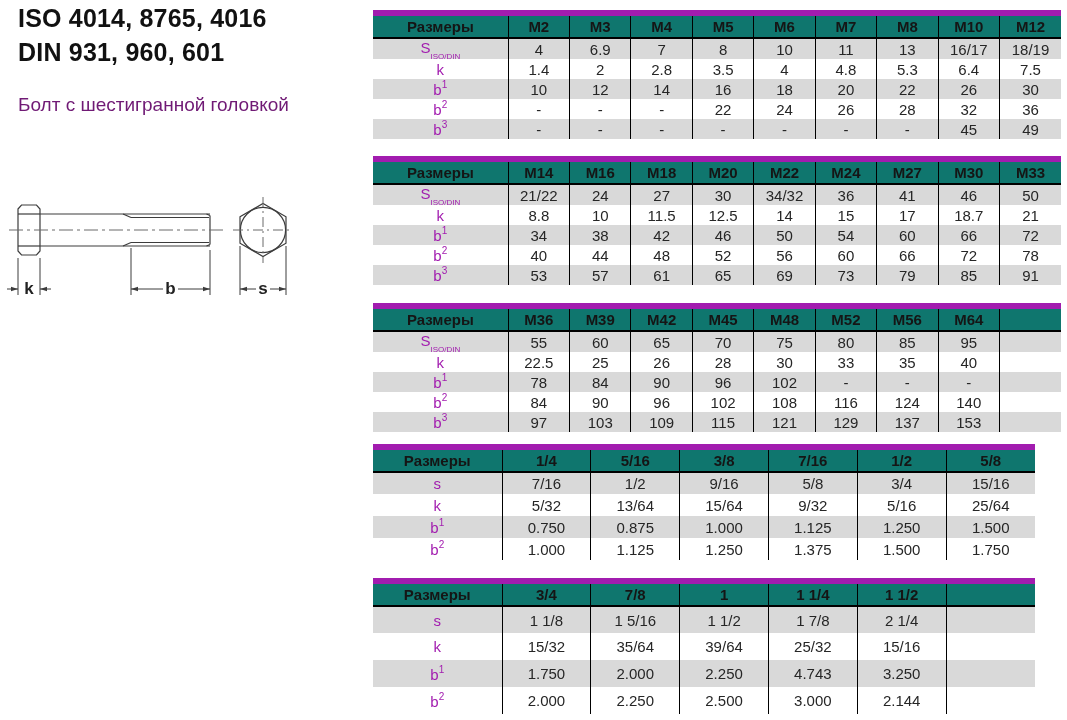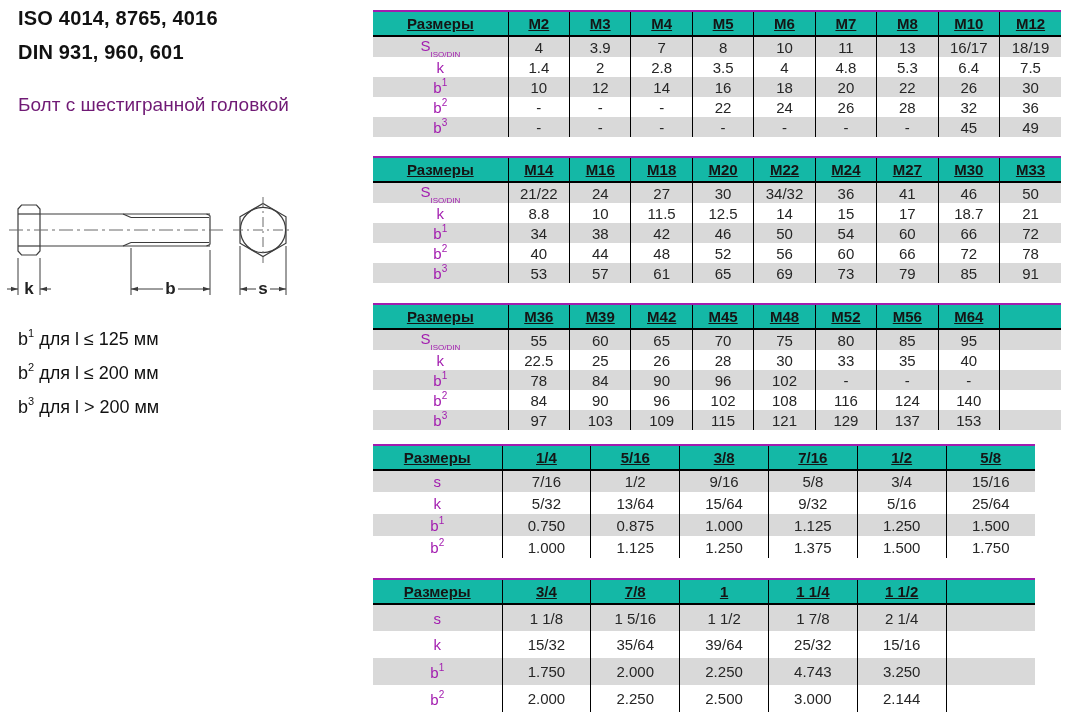--- a/index.html
+++ b/index.html
@@ -7,21 +7,21 @@
     width: 1067px; height: 720px;
     background: #ffffff;
     font-family: "Liberation Sans", "DejaVu Sans", sans-serif;
     overflow: hidden;
   }
   .canvas { position: absolute; top: 0; left: 0; width: 1067px; height: 720px; }
 
   
   .title {
     position: absolute; left: 18px; top: 1px;
-    font-size: 20px; font-weight: bold; color: #111;
+    font-size: 25px; font-weight: bold; color: #111;
     line-height: 34px; letter-spacing: 0.2px;
   }
   .subtitle {
     position: absolute; left: 18px; top: 90px;
     font-size: 19px; color: #701a75; line-height: 30px;
   }
   .drawing { position: absolute; left: 5px; top: 188px; }
   .drawing text { font-family: "Liberation Sans", sans-serif; font-weight: bold; font-size: 17px; fill: #222; }
   .footnotes {
     position: absolute; left: 18px; top: 320px;
@@ -48,22 +48,22 @@
   table.dim th, table.dim td {
     text-align: center; vertical-align: middle; padding: 0;
     font-size: 15px; overflow: hidden; white-space: nowrap;
   }
   table.dim thead tr { height: 25px; }
   .rows-20 tbody tr { height: 20px; }
   .rows-22 tbody tr { height: 22px; }
   .rows-27 tbody tr { height: 27px; }
 
   table.dim thead th {
-    background: #14b8a6; color: #151515; font-weight: bold;
-    border-top: 2px solid #a21caf; border-bottom: 2px solid #000; text-decoration: underline;
+    background: #0f766e; color: #151515; font-weight: bold;
+    border-top: 6px solid #a21caf; border-bottom: 2px solid #000;
   }
   table.dim th:not(:first-child),
   table.dim td:not(:first-child) { border-left: 1px solid #000; }
   table.dim tbody tr:nth-child(odd) { background: #d9d9d9; }
   table.dim tbody { color: #262626; }
   table.dim tbody th { font-weight: normal; color: #a21caf; }
 
   .row-label sub { font-size: 8px; letter-spacing: 0; position: relative; top: 2px; }
   .row-label sup { font-size: 10px; position: relative; top: -1px; }
 </style>
@@ -134,25 +134,20 @@
       <line x1="235" y1="58" x2="235" y2="107"></line>
       <line x1="281" y1="58" x2="281" y2="107"></line>
       <line x1="235" y1="101" x2="281" y2="101"></line>
       <polygon points="235,101 242,98.7 242,103.3" fill="#3c3c3c" stroke="none"></polygon>
       <polygon points="281,101 274,98.7 274,103.3" fill="#3c3c3c" stroke="none"></polygon>
     </g>
     <rect x="251" y="92" width="14" height="15" fill="#ffffff"></rect>
     <text x="258" y="106" text-anchor="middle">s</text>
   </svg>
 
-  <div class="footnotes">
-      <div><span>b</span><sup>1</sup><span> для l ≤ 125 мм</span></div>
-      <div><span>b</span><sup>2</sup><span> для l ≤ 200 мм</span></div>
-      <div><span>b</span><sup>3</sup><span> для l &gt; 200 мм</span></div>
-    </div>
 
   <div class="tbl tbl-0 metric rows-20">
       <table class="dim">
         <colgroup>
           <col class="label-col">
           <col class="c">
           <col class="c">
           <col class="c">
           <col class="c">
           <col class="c">
@@ -172,21 +167,21 @@
             <th>M7</th>
             <th>M8</th>
             <th>M10</th>
             <th>M12</th>
           </tr>
         </thead>
         <tbody>
           <tr>
             <th class="row-label"><span>S</span><sub>ISO/DIN</sub></th>
             <td>4</td>
-            <td>3.9</td>
+            <td>6.9</td>
             <td>7</td>
             <td>8</td>
             <td>10</td>
             <td>11</td>
             <td>13</td>
             <td>16/17</td>
             <td>18/19</td>
           </tr>
           <tr>
             <th class="row-label"><span>k</span></th>

